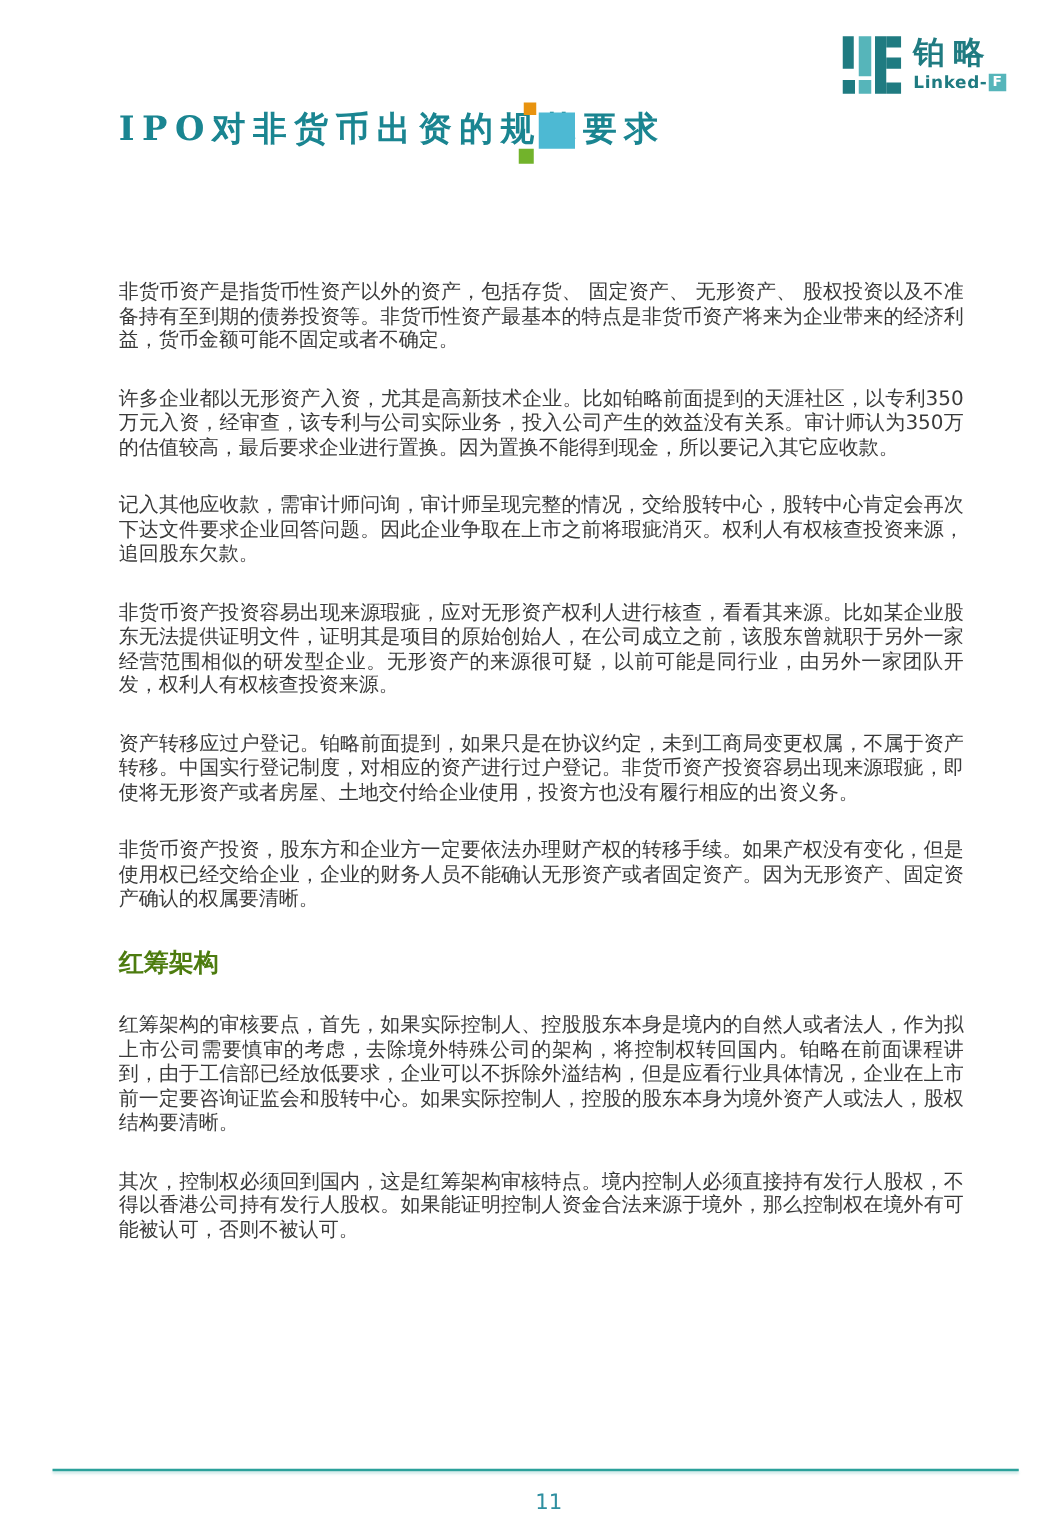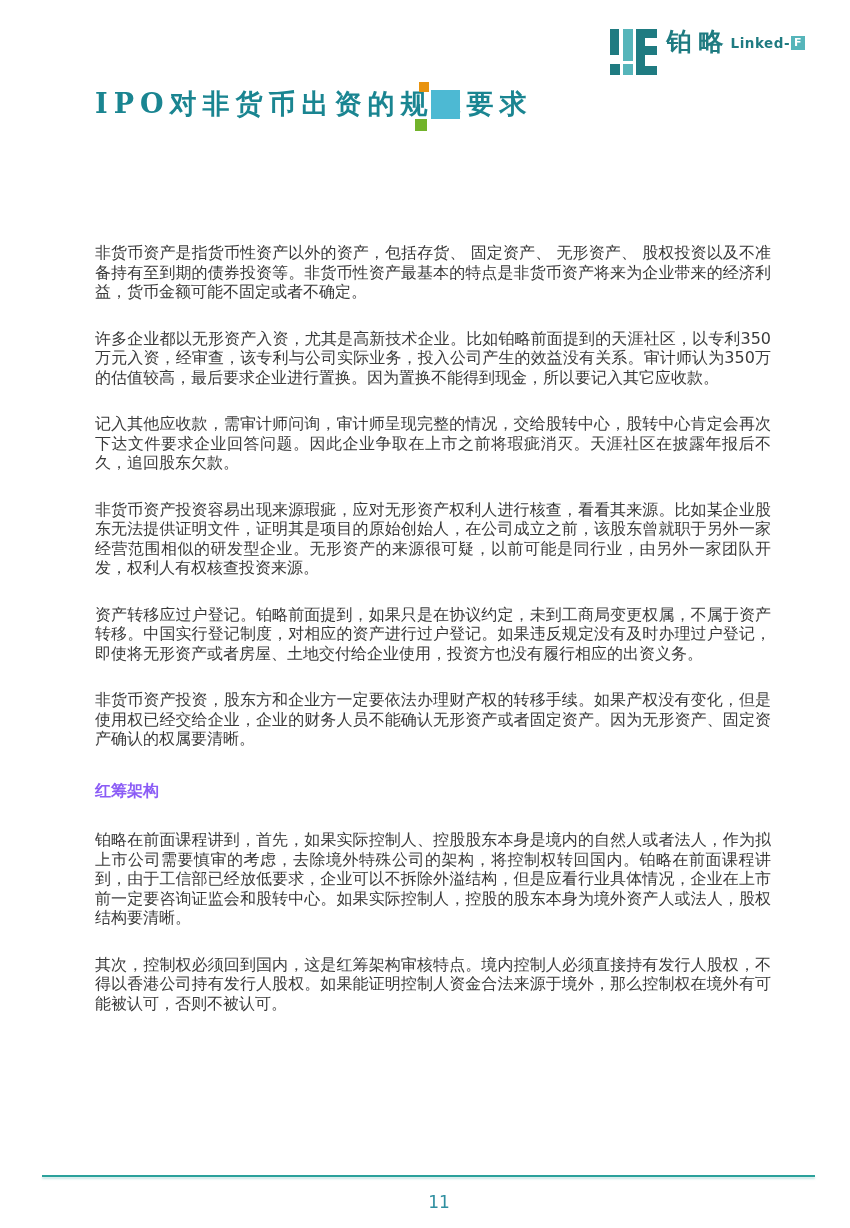--- a/index.html
+++ b/index.html
@@ -16,21 +16,21 @@
   
   .brand {
     position: absolute;
     top: 28px;
     right: 45px;
     display: flex;
     align-items: flex-start;
     gap: 10px;
   }
   .brand-icon { width: 47px; height: 48px; display: block; }
-  .brand-text { display: flex; flex-direction: row; align-items: center; }
+  .brand-text { display: flex; flex-direction: column; align-items: flex-start; }
   .brand-zh {
     color: #1f7b81;
     font-size: 25px;
     font-weight: bold;
     letter-spacing: 7px;
     line-height: 1.1;
     white-space: nowrap;
   }
   .brand-en {
     color: #1f7b81;
@@ -81,29 +81,28 @@
   
   .content {
     position: absolute;
     left: 95px;
     top: 223px;
     width: 676px;
     color: #3a3a3a;
     font-size: 16px;
     line-height: 19.5px;
     text-align: justify;
-    margin-top: 20px;
   }
   .content p { margin: 0 0 27px 0; }
   .content p:last-child { margin-bottom: 0; }
   .section-heading {
     margin: 32px 0 30px 0;
-    font-size: 16px;
+    font-size: 20px;
     font-weight: bold;
-    color: #8b5cf6;
+    color: #4d7c0f;
     line-height: 19.5px;
   }
   .bold-inline { font-weight: normal; }
 
   
   .footer-line {
     position: absolute;
     left: 42px;
     right: 35px;
     top: 1175px;
@@ -153,28 +152,28 @@
       <span class="sq sq-orange"></span>
       <span class="sq sq-blue"></span>
       <span class="sq sq-green"></span>
     </div>
     <h2 class="subtitle">IPO对非货币出资的规范要求</h2>
   </div>
 
   <div class="content">
     <p>非货币资产是指货币性资产以外的资产，包括存货、 固定资产、 无形资产、 股权投资以及不准备持有至到期的债券投资等。非货币性资产最基本的特点是非货币资产将来为企业带来的经济利益，货币金额可能不固定或者不确定。</p>
     <p>许多企业都以无形资产入资，尤其是高新技术企业。比如铂略前面提到的天涯社区，以专利350万元入资，经审查，该专利与公司实际业务，投入公司产生的效益没有关系。审计师认为350万的估值较高，最后要求企业进行置换。因为置换不能得到现金，所以要记入其它应收款。</p>
-    <p>记入其他应收款，需审计师问询，审计师呈现完整的情况，交给股转中心，股转中心肯定会再次下达文件要求企业回答问题。因此企业争取在上市之前将瑕疵消灭。天涯社区在披露年报后不久，追回股东欠款。</p>
+    <p>记入其他应收款，需审计师问询，审计师呈现完整的情况，交给股转中心，股转中心肯定会再次下达文件要求企业回答问题。因此企业争取在上市之前将瑕疵消灭。权利人有权核查投资来源，追回股东欠款。</p>
     <p>非货币资产投资容易出现来源瑕疵，应对无形资产权利人进行核查，看看其来源。比如某企业股东无法提供证明文件，证明其是项目的原始创始人，在公司成立之前，该股东曾就职于另外一家经营范围相似的研发型企业。无形资产的来源很可疑，以前可能是同行业，由另外一家团队开发，权利人有权核查投资来源。</p>
-    <p>资产转移应过户登记。铂略前面提到，如果只是在协议约定，未到工商局变更权属，不属于资产转移。中国实行登记制度，对相应的资产进行过户登记。如果违反规定没有及时办理过户登记，即使将无形资产或者房屋、土地交付给企业使用，投资方也没有履行相应的出资义务。</p>
+    <p>资产转移应过户登记。铂略前面提到，如果只是在协议约定，未到工商局变更权属，不属于资产转移。中国实行登记制度，对相应的资产进行过户登记。非货币资产投资容易出现来源瑕疵，即使将无形资产或者房屋、土地交付给企业使用，投资方也没有履行相应的出资义务。</p>
     <p>非货币资产投资，股东方和企业方一定要依法办理财产权的转移手续。如果产权没有变化，但是使用权已经交给企业，企业的财务人员不能确认无形资产或者固定资产。因为无形资产、固定资产确认的权属要清晰。</p>
 
     <h3 class="section-heading">红筹架构</h3>
 
-    <p><span>铂略在前面课程讲到，</span><span class="bold-inline">首先</span><span>，如果实际控制人、控股股东本身是境内的自然人或者法人，作为拟上市公司需要慎审的考虑，去除境外特殊公司的架构，将控制权转回国内。铂略在前面课程讲到，由于工信部已经放低要求，企业可以不拆除外溢结构，但是应看行业具体情况，企业在上市前一定要咨询证监会和股转中心。如果实际控制人，控股的股东本身为境外资产人或法人，股权结构要清晰。</span></p>
+    <p><span>红筹架构的审核要点，</span><span class="bold-inline">首先</span><span>，如果实际控制人、控股股东本身是境内的自然人或者法人，作为拟上市公司需要慎审的考虑，去除境外特殊公司的架构，将控制权转回国内。铂略在前面课程讲到，由于工信部已经放低要求，企业可以不拆除外溢结构，但是应看行业具体情况，企业在上市前一定要咨询证监会和股转中心。如果实际控制人，控股的股东本身为境外资产人或法人，股权结构要清晰。</span></p>
 
     <p><span class="bold-inline">其次</span><span>，控制权必须回到国内，这是红筹架构审核特点。境内控制人必须直接持有发行人股权，不得以香港公司持有发行人股权。如果能证明控制人资金合法来源于境外，那么控制权在境外有可能被认可，否则不被认可。</span></p>
   </div>
 
   <div class="footer-line"></div>
   <div class="page-num">11</div>
 
 </div>
 
 </body></html>

